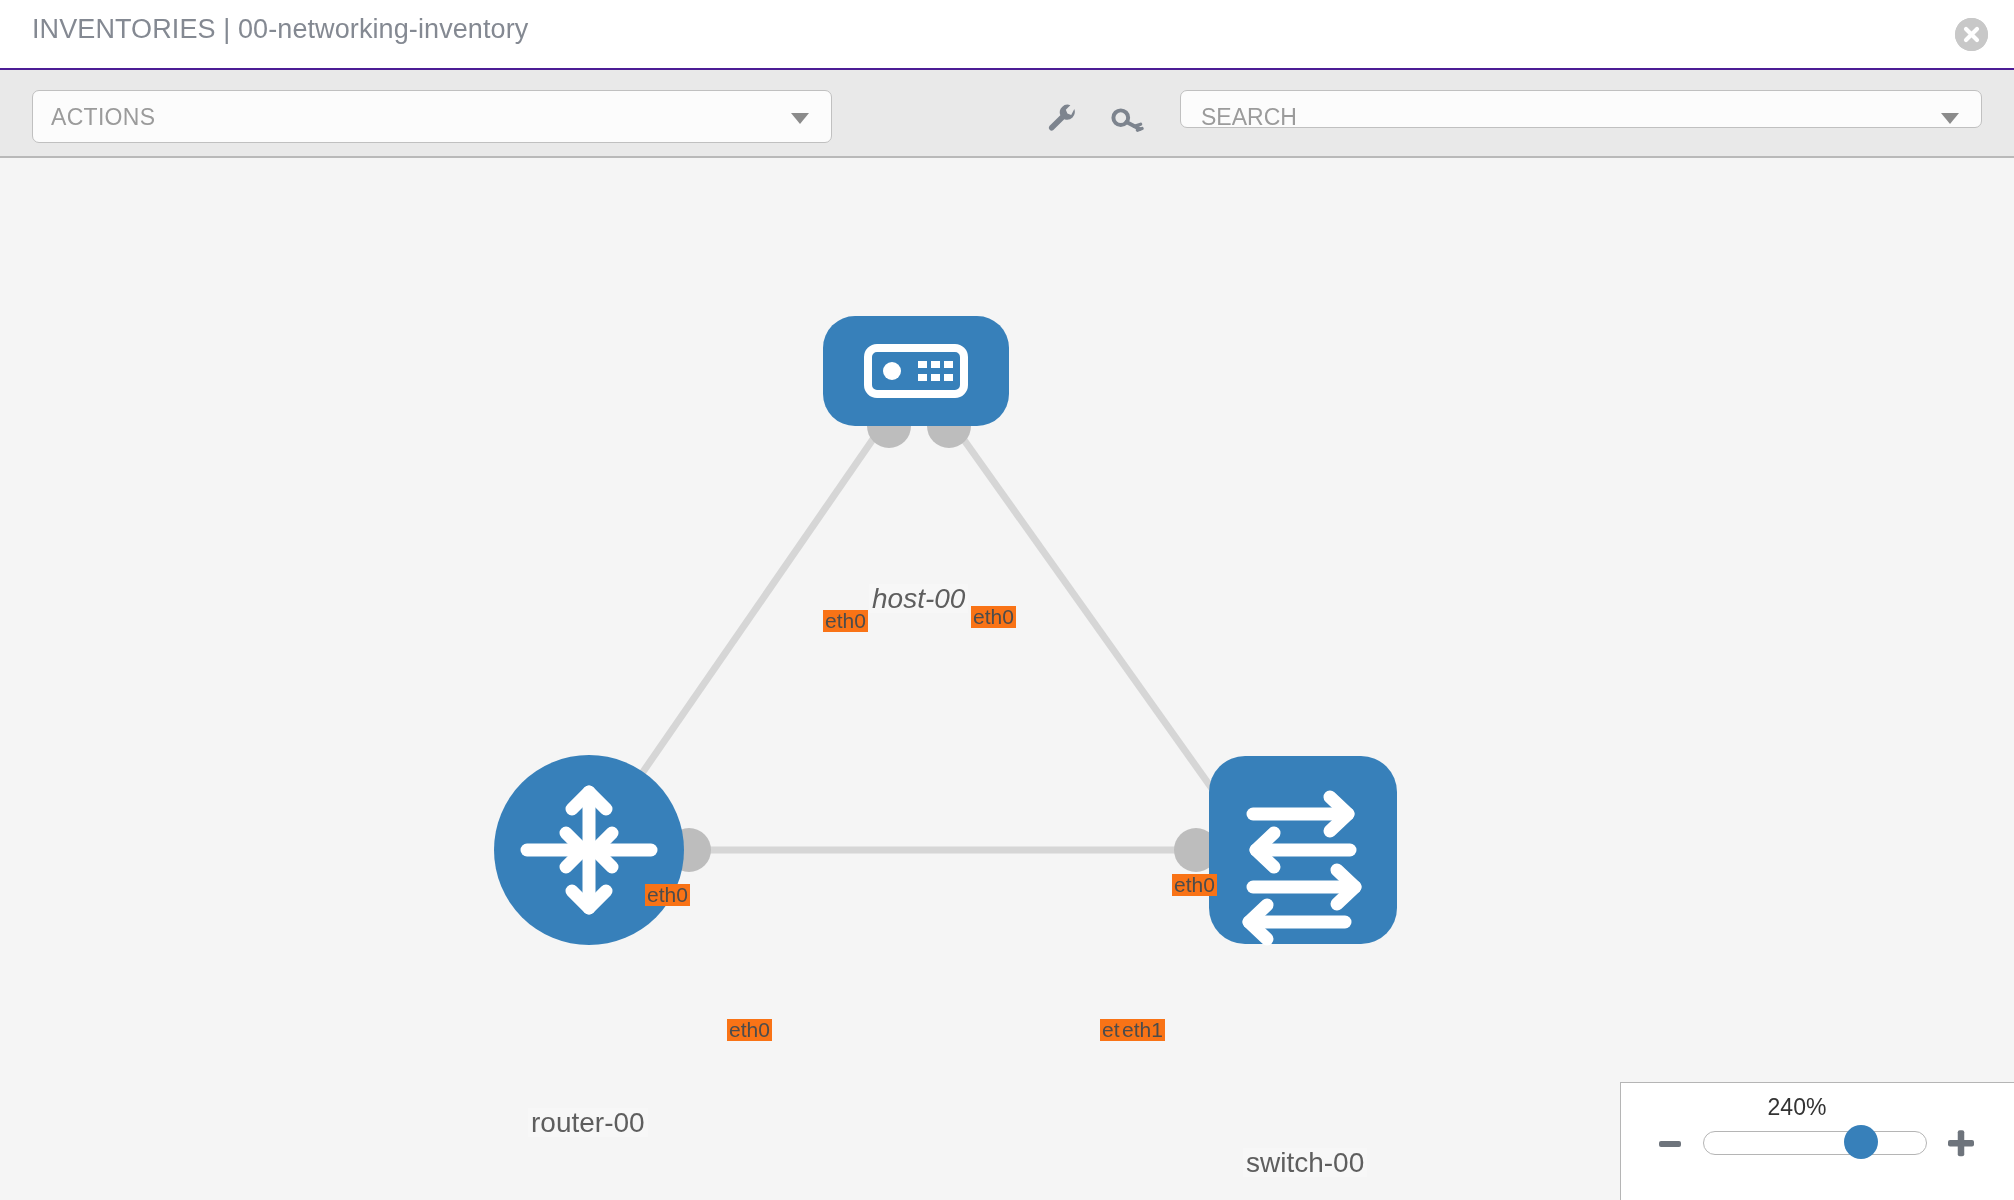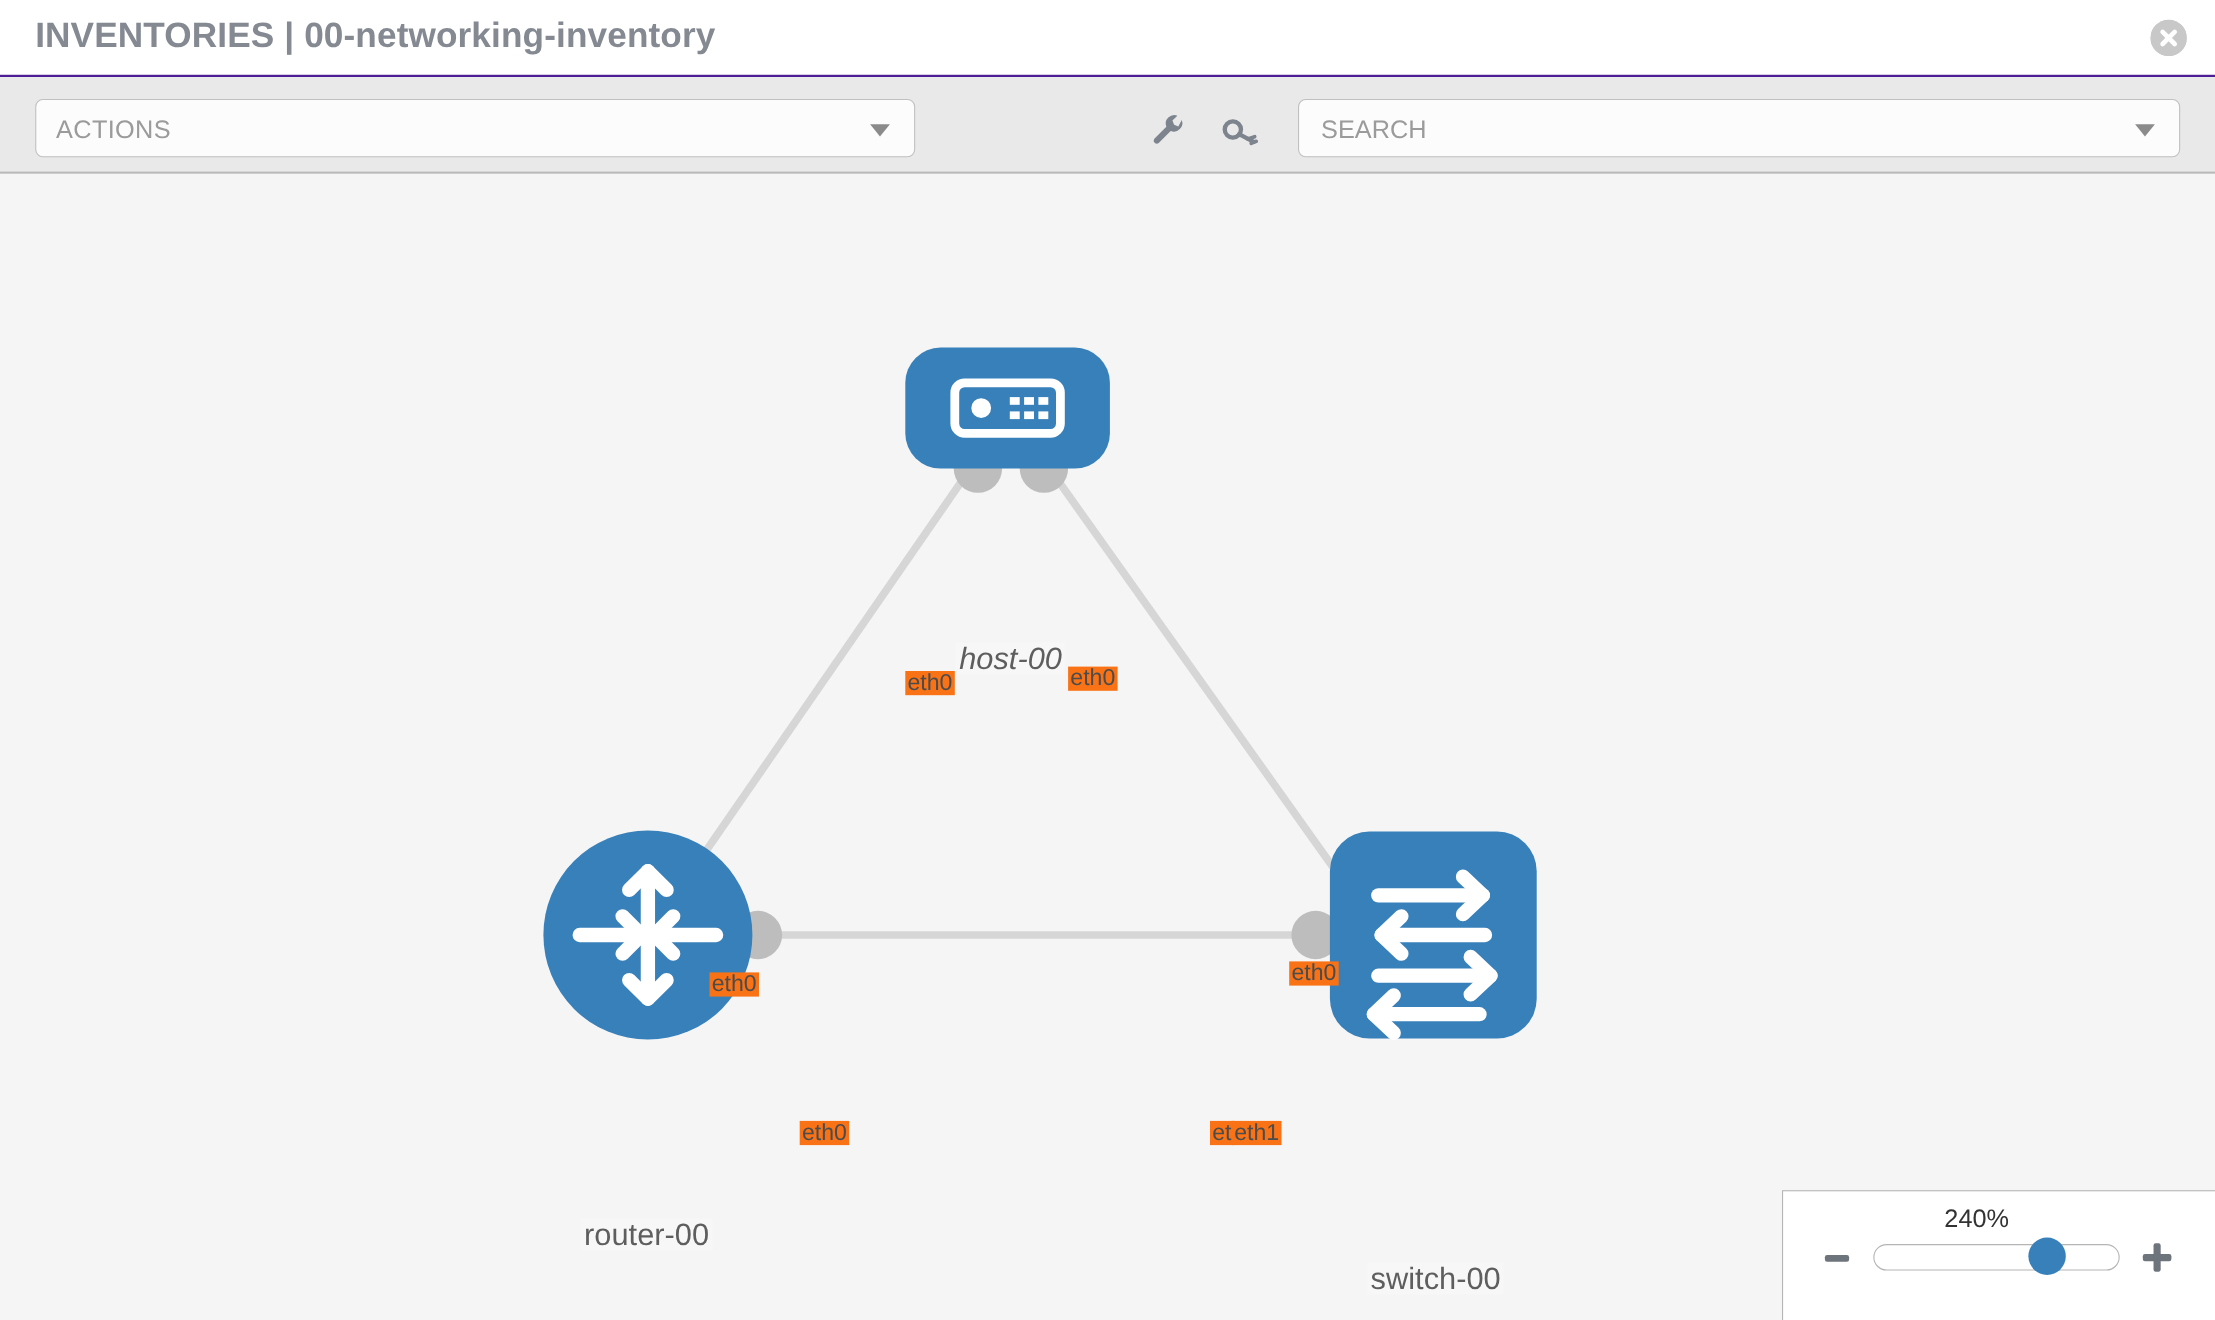--- a/index.html
+++ b/index.html
@@ -21,22 +21,22 @@
     left: 0; top: 0;
     width: 2014px;
     height: 68px;
     background: #ffffff;
     box-sizing: border-box;
   }
   .page-title {
     position: absolute;
     left: 32px;
     top: 14px;
-    font-size: 32px;
-    font-weight: bold;
+    font-size: 27px;
+    font-weight: normal;
     color: #848992;
     letter-spacing: 0.1px;
     white-space: nowrap;
   }
   .close-btn {
     position: absolute;
     right: 26px;
     top: 18px;
     width: 33px;
     height: 33px;
@@ -95,21 +95,21 @@
     color: #7d848e;
   }
   .tool-icon.wrench { left: 1045px; }
   .tool-icon.key    { left: 1110px; }
 
   .search-wrap {
     position: absolute;
     left: 1180px;
     top: 20px;
     width: 802px;
-    height: 53px;
+    height: 38px;
     background: #fcfcfc;
     border: 1px solid #c0c0c0;
     border-radius: 7px;
     box-sizing: border-box;
   }
   .search-input {
     position: absolute;
     left: 18px; top: 0;
     width: 700px; height: 51px;
     border: none;

